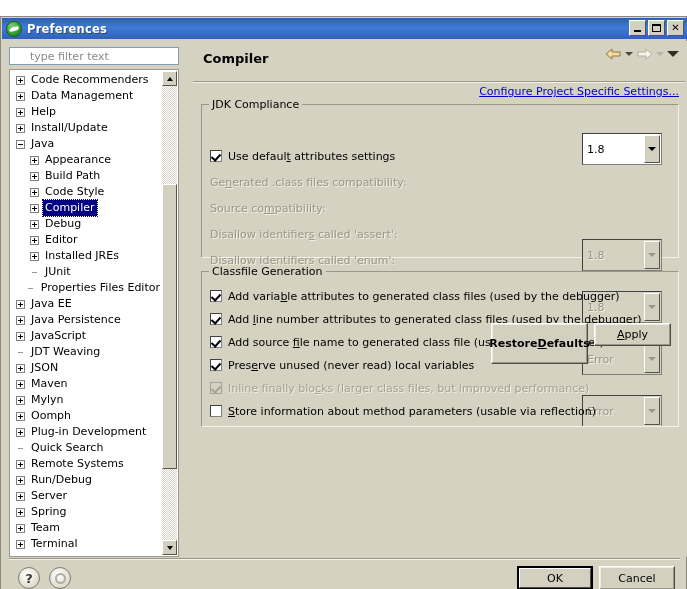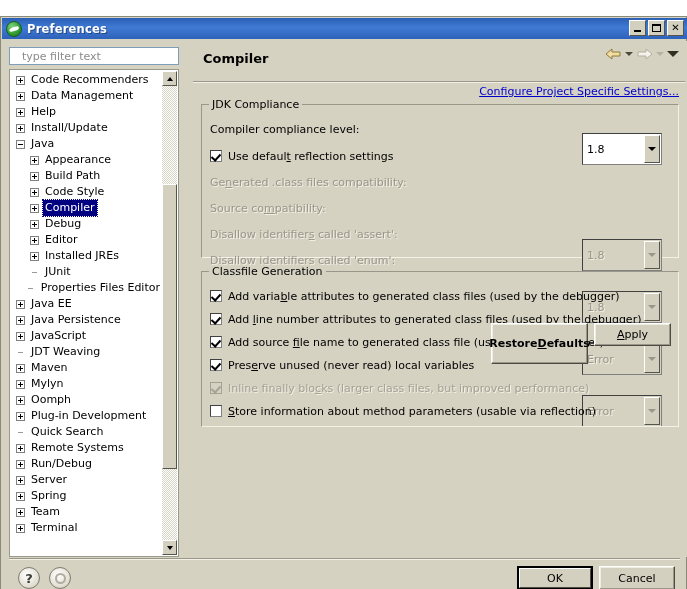--- a/index.html
+++ b/index.html
@@ -70,21 +70,21 @@
   .max-gl { width: 9px; height: 8px; border: 1px solid #000; border-top-width: 2px; box-sizing: border-box; }
 
   
   .filter-box {
     position: absolute; left: 8px; top: 30px;
     width: 170px; height: 18px;
     background: #ffffff;
     border: 1px solid #7f9db9;
     box-sizing: border-box;
     display: flex; align-items: center;
-    padding-left: 12px;
+    padding-left: 20px;
     color: #8a8a8a;
     font-size: 11px;
   }
   .tree-panel {
     position: absolute; left: 8px; top: 52px;
     width: 170px; height: 488px;
     background: #ffffff;
     border: 1px solid #9a9a8c;
     box-sizing: border-box;
     overflow: hidden;
@@ -415,20 +415,25 @@
           <span class="tree-label">JavaScript</span>
         </div>
         <div class="tree-row">
           <span class="indent" style="width: 6px;"></span>
           <span class="exp none"></span>
           <span class="tree-label">JDT Weaving</span>
         </div>
         <div class="tree-row">
           <span class="indent" style="width: 6px;"></span>
           <span class="exp plus"></span>
+          <span class="tree-label">JSON</span>
+        </div>
+        <div class="tree-row">
+          <span class="indent" style="width: 6px;"></span>
+          <span class="exp plus"></span>
           <span class="tree-label">Maven</span>
         </div>
         <div class="tree-row">
           <span class="indent" style="width: 6px;"></span>
           <span class="exp plus"></span>
           <span class="tree-label">Mylyn</span>
         </div>
         <div class="tree-row">
           <span class="indent" style="width: 6px;"></span>
           <span class="exp plus"></span>
@@ -507,32 +512,31 @@
       <div class="tri-small dim"></div>
       <div class="tri-big"></div>
     </div>
 
     <div class="config-link">Configure Project Specific Settings...</div>
 
     <div class="group" id="group-jdk">
       <div class="legend">JDK Compliance</div>
 
       <div class="form-row" style="top:14px;">
-        <span class="lbl">Compiler compliance level:</span>
         <div class="combo" style="top:14px;">
           <span>1.8</span>
           <div class="cbtn">
               <div class="ar"></div>
             </div>
         </div>
       </div>
 
       <div class="check-row" style="top:41px;">
         <div class="cbox checked"></div>
-        <span class="check-label"><span>Use defaul</span><u>t</u><span> reflection settings</span></span>
+        <span class="check-label"><span>Use defaul</span><u>t</u><span> attributes settings</span></span>
       </div>
 
       <div id="jdk-rows">
           <div class="form-row" style="top: 67px;">
             <span class="lbl disabled"><span>Ge</span><u>n</u><span>erated .class files compatibility:</span></span>
             <div class="combo disabled" style="top: 67px;">
               <span>1.8</span>
               <div class="cbtn">
                 <div class="ar"></div>
               </div>

